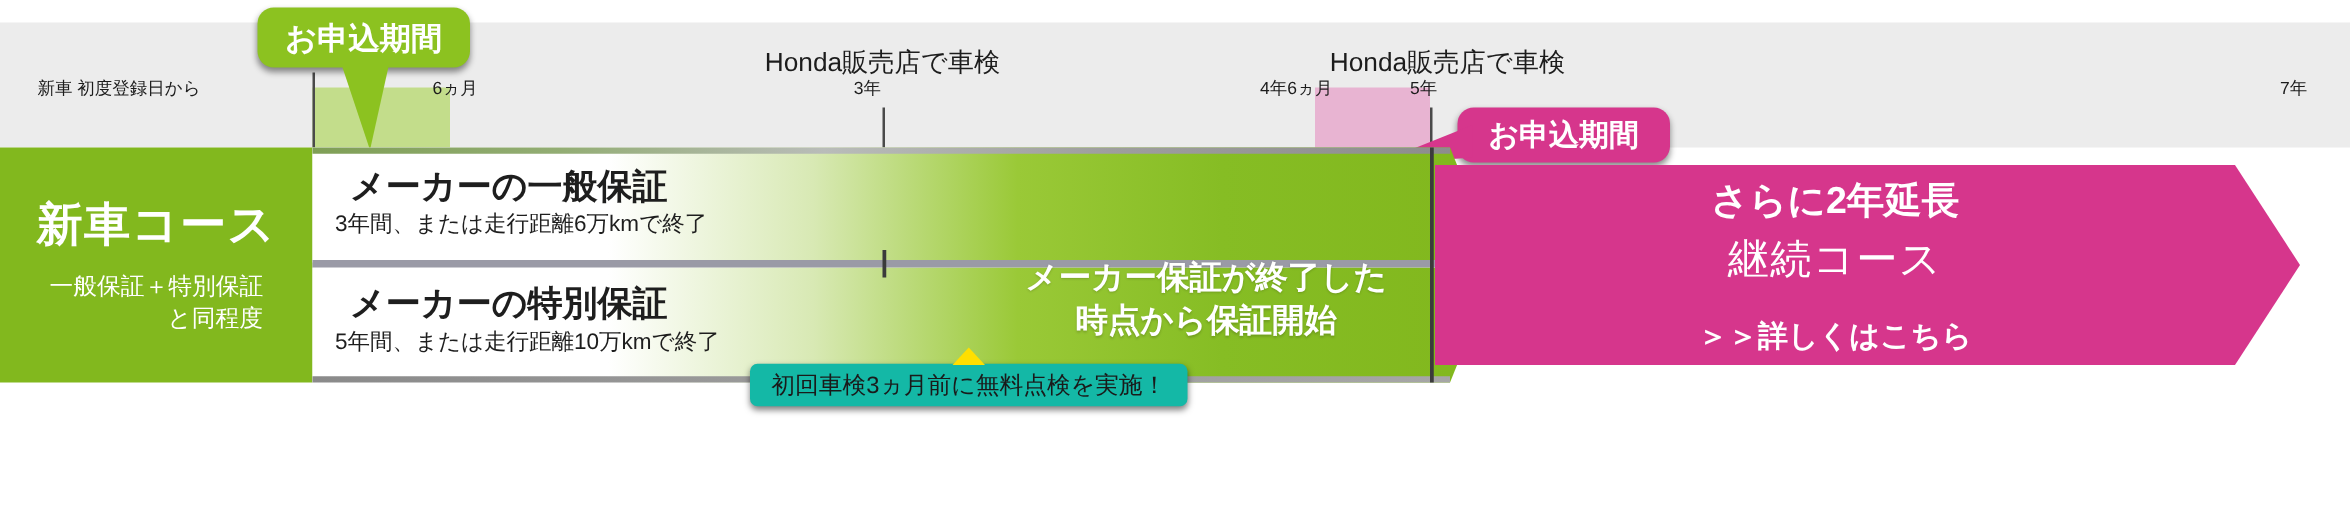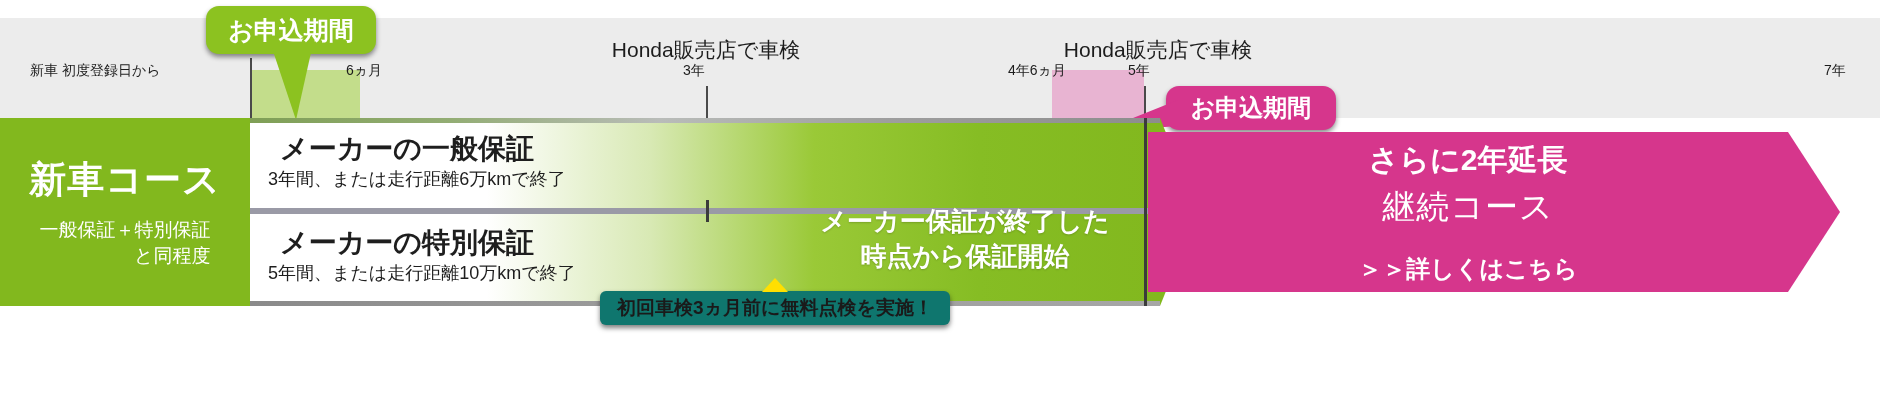--- a/index.html
+++ b/index.html
@@ -106,23 +106,23 @@
     position:absolute;left:1788px;top:132px;
     width:0;height:0;
     border-top:80px solid transparent;
     border-bottom:80px solid transparent;
     border-left:52px solid #d6368c;
   }
 
   
   .callout-yellow{
     position:absolute;left:600px;top:291px;width:350px;height:34px;
-    background:#0f766e;border-radius:6px;
+    background:#14b8a6;border-radius:6px;
     display:flex;align-items:center;justify-content:center;
-    color:#1a1a1a;font-size:19px;font-weight:bold;white-space:nowrap;
+    color:#1a1a1a;font-size:19px;font-weight:normal;white-space:nowrap;
     box-shadow:0 3px 5px rgba(0,0,0,.5);
   }
   .callout-yellow .notch{
     position:absolute;left:50%;top:-13px;margin-left:-13px;
     width:0;height:0;
     border-left:13px solid transparent;
     border-right:13px solid transparent;
     border-bottom:14px solid #ffdf00;
   }
 

